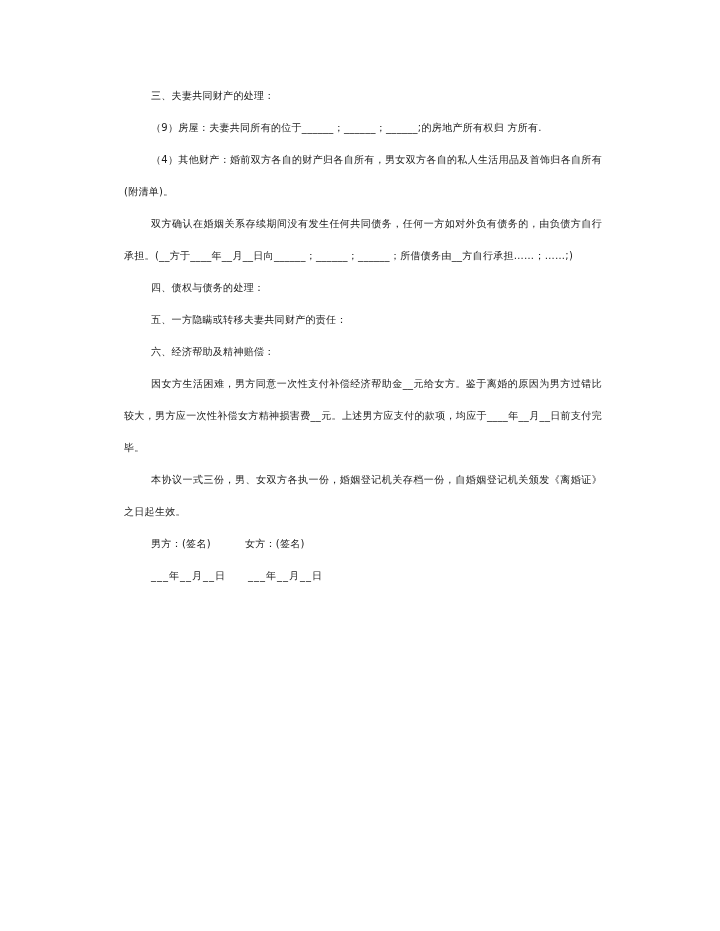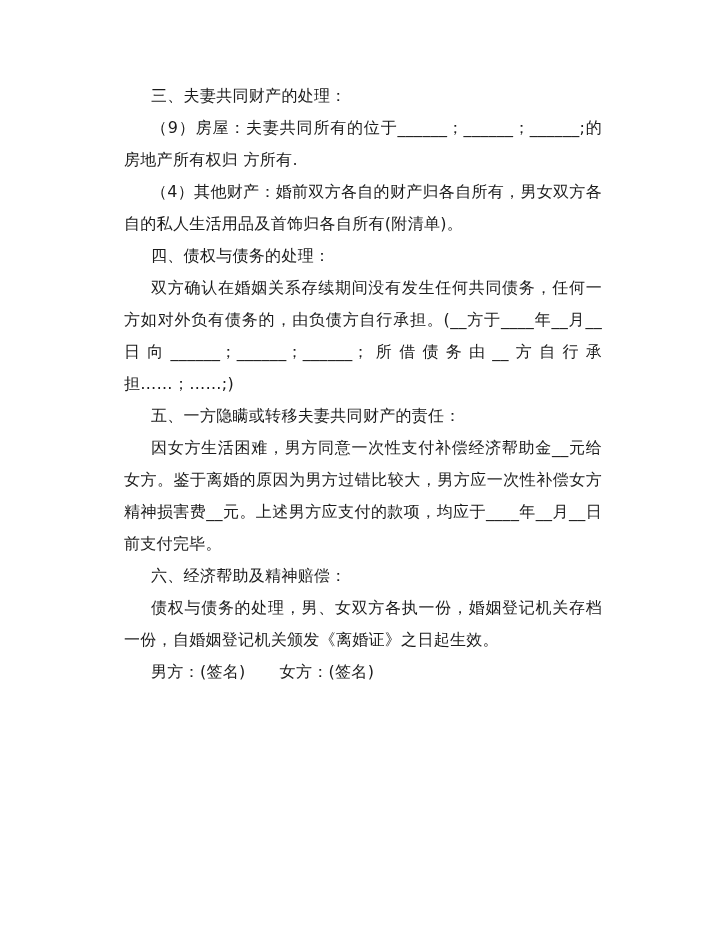--- a/index.html
+++ b/index.html
@@ -15,21 +15,21 @@
     box-sizing: border-box;
     margin: 0 auto;
     overflow: hidden;
   }
   .doc-body {
     position: absolute;
     left: 124px;
     top: 80px;
     width: 478px;
     font-family: "DejaVu Sans", "Liberation Sans", sans-serif;
-    font-size: 16px;
+    font-size: 10px;
     color: #1b1b1b;
     line-height: 32px;
     letter-spacing: 0.3px;
   }
   p {
     margin: 0;
     text-align: justify;
     text-justify: inter-ideograph;
   }
   .indent {
@@ -54,29 +54,32 @@
 </head>
 <body>
 
 <div class="page">
   <div class="doc-body">
 
     <p class="indent">三、夫妻共同财产的处理：</p>
     <p class="indent">（9）房屋：夫妻共同所有的位于______；______；______;的房地产所有权归 方所有.</p>
     <p class="indent">（4）其他财产：婚前双方各自的财产归各自所有，男女双方各自的私人生活用品及首饰归各自所有(附清单)。</p>
 
+    <p class="indent">双方确认在婚姻关系存续期间没有发生任何共同债务，任何一方如对外负有债务的，由负债方自行承担。(__方于____年__月__日向______；______；______；所借债务由__方自行承担……；……;)</p>
     <p class="indent">四、债权与债务的处理：</p>
-    <p class="indent">双方确认在婚姻关系存续期间没有发生任何共同债务，任何一方如对外负有债务的，由负债方自行承担。(__方于____年__月__日向______；______；______；所借债务由__方自行承担……；……;)</p>
 
     <p class="indent">五、一方隐瞒或转移夫妻共同财产的责任：</p>
 
+    <p class="indent">六、经济帮助及精神赔偿：</p>
     <p class="indent">因女方生活困难，男方同意一次性支付补偿经济帮助金__元给女方。鉴于离婚的原因为男方过错比较大，男方应一次性补偿女方精神损害费__元。上述男方应支付的款项，均应于____年__月__日前支付完毕。</p>
-    <p class="indent">六、经济帮助及精神赔偿：</p>
 
-    <p class="indent">债权与债务的处理，男、女双方各执一份，婚姻登记机关存档一份，自婚姻登记机关颁发《离婚证》之日起生效。</p>
+    <p class="indent">本协议一式三份，男、女双方各执一份，婚姻登记机关存档一份，自婚姻登记机关颁发《离婚证》之日起生效。</p>
 
     <p class="sig-names gap-names">
       <span>男方：(签名)</span><span class="spacer"></span><span>女方：(签名)</span>
     </p>
 
+    <p class="sig-line gap-dates">
+      <span>___年__月__日</span><span class="spacer"></span><span>___年__月__日</span>
+    </p>
 
   </div>
 </div>
 
 </body></html>

